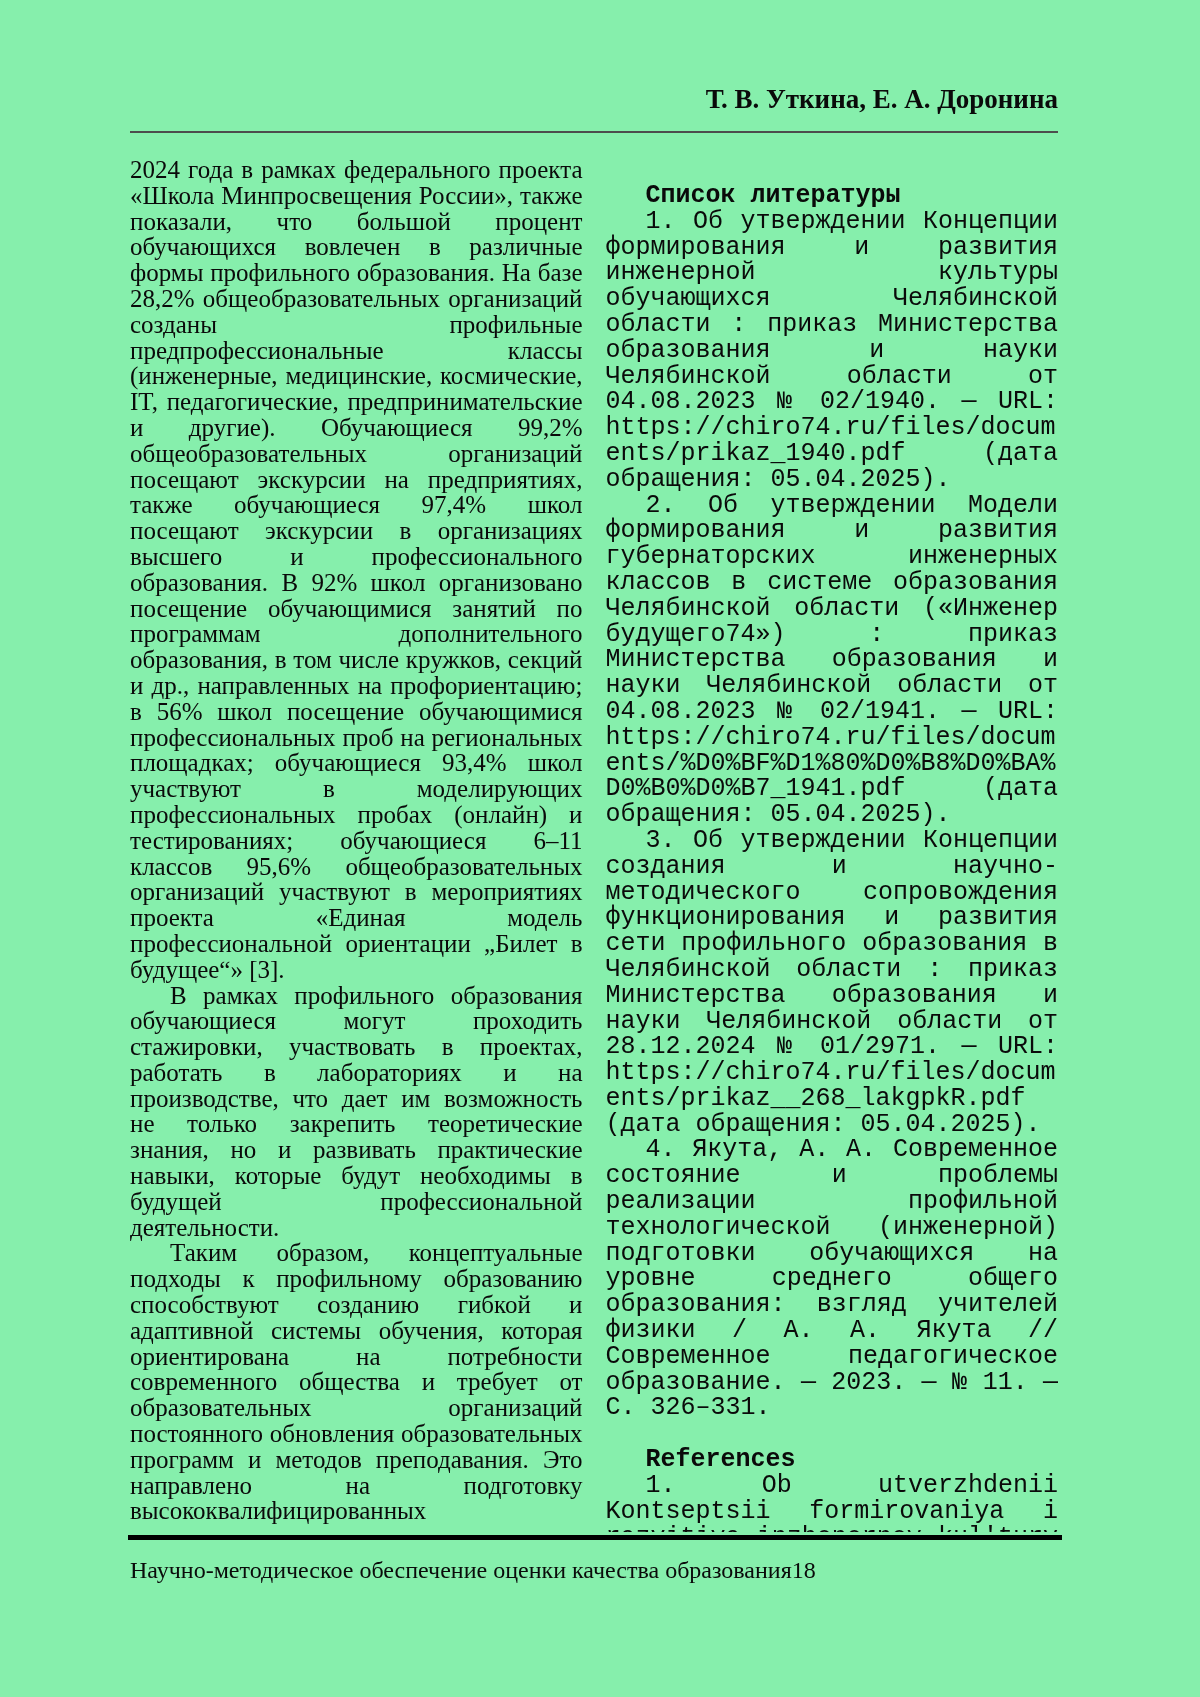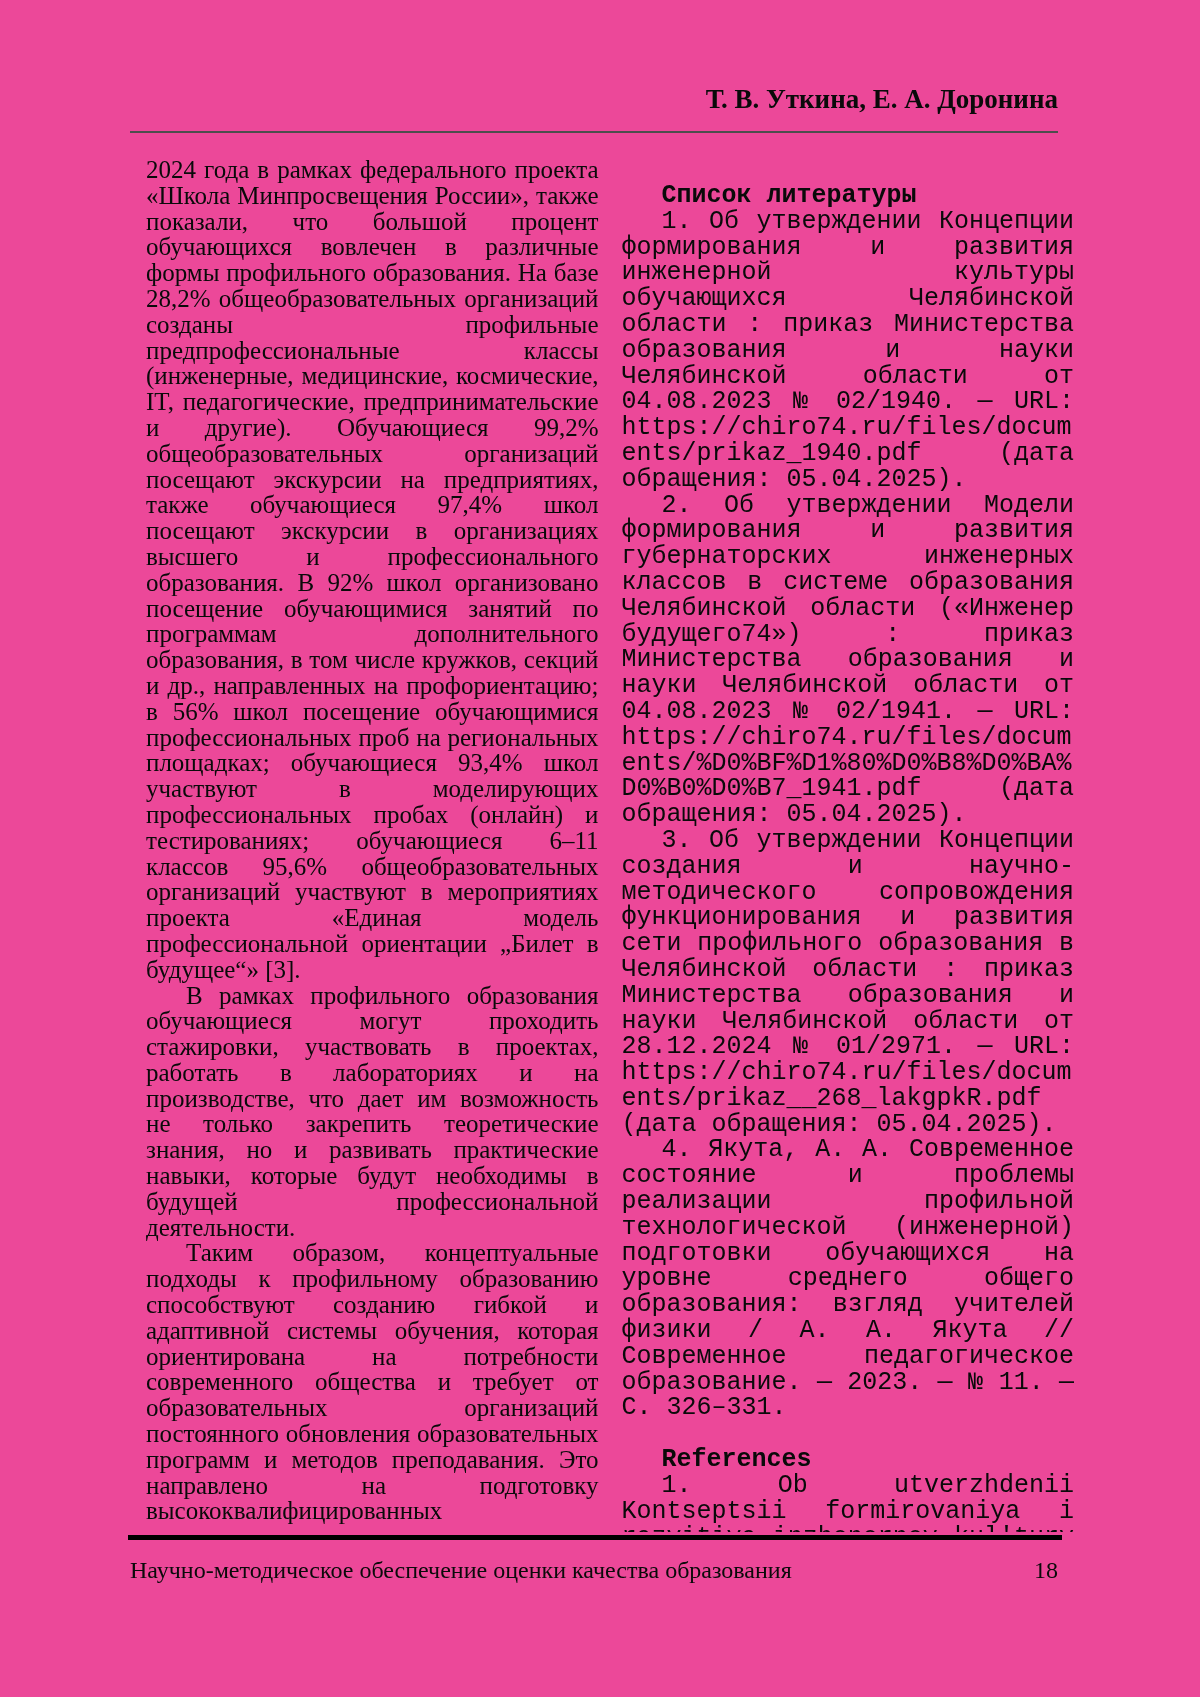--- a/index.html
+++ b/index.html
@@ -1,41 +1,41 @@
 <!DOCTYPE html>
 <html lang="ru"><head>
 <meta charset="utf-8">
 <style>
   * { margin: 0; padding: 0; box-sizing: border-box; }
   html, body { background: #ffffff; }
   .page {
     position: relative;
     width: 1200px;
     height: 1697px;
-    background: #ec4899;
+    background: #86efac;
     color: #0a0a0a;
     font-family: "Liberation Serif", "DejaVu Serif", serif;
     overflow: hidden;
   }
   .authors {
     position: absolute;
     top: 84px; left: 130px; width: 928px;
     text-align: right;
     font-weight: bold;
     font-size: 27px;
     line-height: 30px;
   }
   .header-rule {
     position: absolute;
     top: 131px; left: 130px; width: 928px; height: 2px;
     background: #4d4d4d;
   }
   .body-columns {
     position: absolute;
-    top: 157px; left: 146px; width: 928px;
+    top: 157px; left: 130px; width: 928px;
     max-height: 1375px;
     display: flex;
     gap: 23px;
     overflow: hidden;
     justify-content: space-between;
   }
   .col { width: 452.5px; flex: 0 0 452.5px; }
   .para, .ref {
     font-size: 25px;
     line-height: 25.8px;
@@ -55,21 +55,21 @@
   }
   .footer-rule {
     position: absolute;
     top: 1535px; left: 128px; width: 934px; height: 5px;
     background: #000000;
   }
   .footer {
     position: absolute;
     top: 1556px; left: 130px; width: 928px;
     display: flex;
-    justify-content: space-between;
+    justify-content: flex-start;
     align-items: baseline;
     font-size: 24px;
     line-height: 28px;
   }
 </style>
 </head>
 <body>
 
 <div class="page">
 

